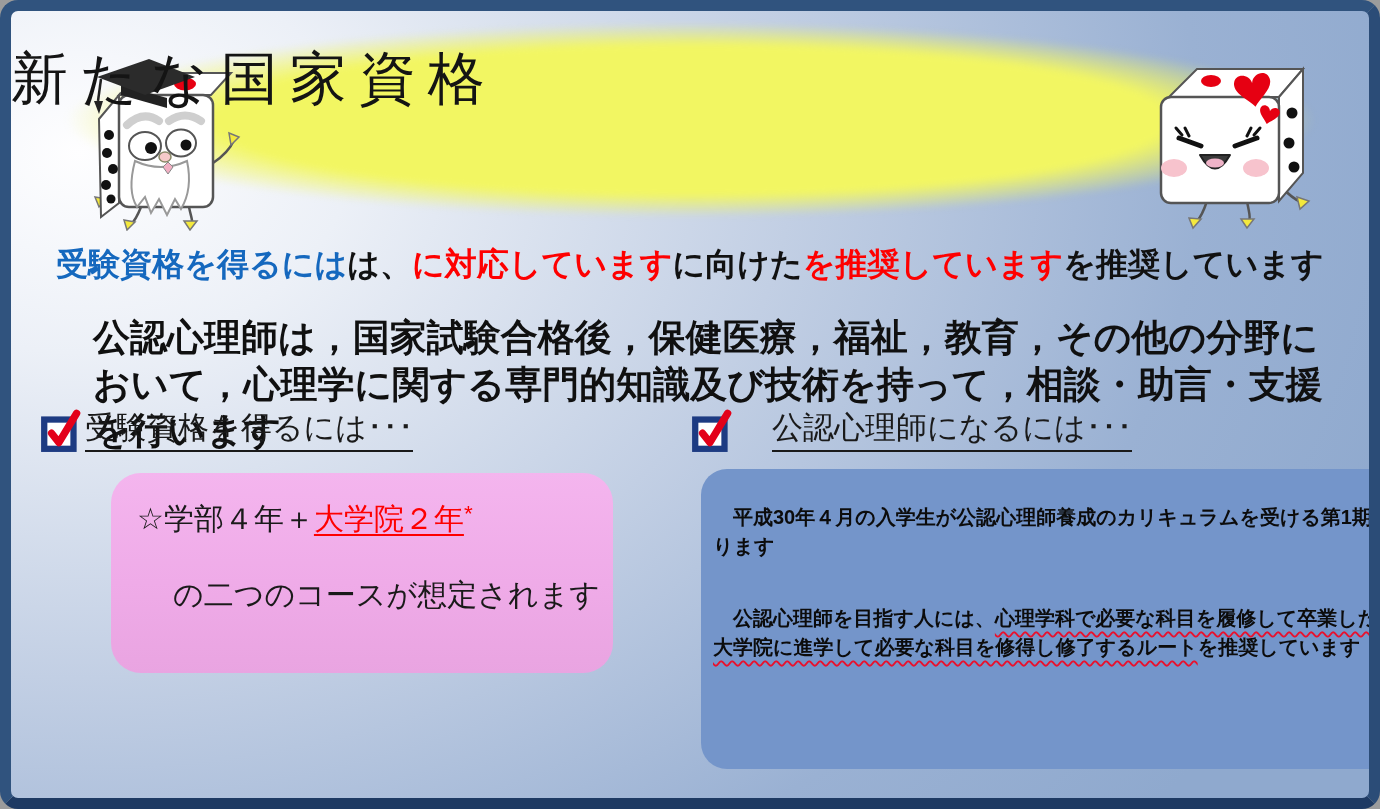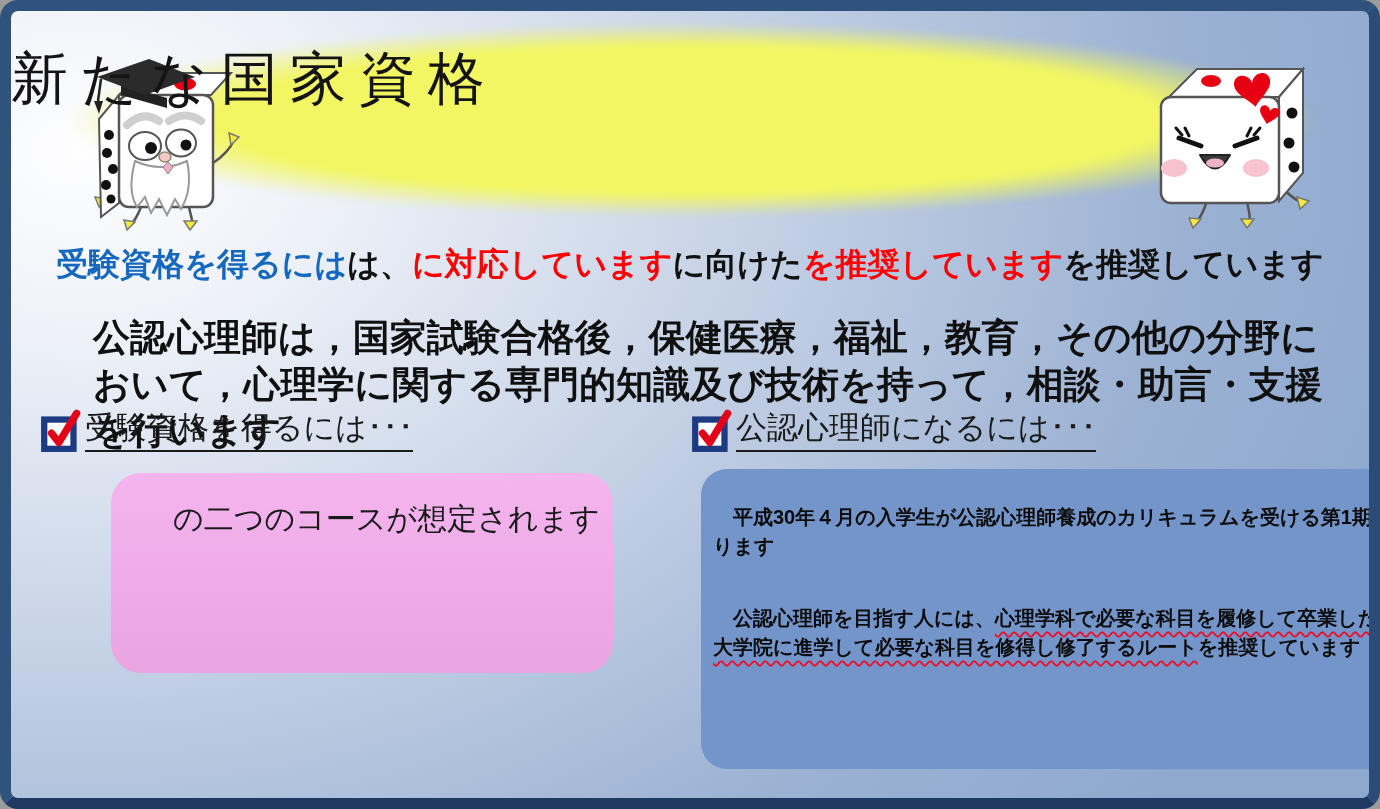--- a/index.html
+++ b/index.html
@@ -24,21 +24,21 @@
   .mascot-right{left:1140px;top:40px;}
   
   .subtitle{position:absolute;left:0;width:100%;top:232px;text-align:center;font-size:32px;font-weight:700;}
   .subtitle .uni{color:#1568BE;}
   .subtitle .red{color:#FE0000;}
   
   .intro{position:absolute;left:82px;top:304px;width:1242px;font-size:37px;line-height:1.26;font-weight:600;color:#101010;}
   
   .sec-head{position:absolute;display:flex;align-items:flex-start;font-size:31px;font-weight:500;color:#1a1a1a;}
   .sec-head.left{left:30px;top:396px;}
-  .sec-head.right{left:681px;top:396px;}
+  .sec-head.right{left:681px;top:396px;gap:36px;}
   .sec-head .label{border-bottom:2px solid #1a1a1a;padding-bottom:1px;}
   .checkbox{margin-right:2px;flex:0 0 auto;}
   
   .pink-box{position:absolute;left:100px;top:462px;width:502px;height:200px;box-sizing:border-box;
     background:linear-gradient(180deg,#F4B5EE 0%,#EFABE8 55%,#E9A4E1 100%);
     border-radius:30px;padding:26px 0 0 26px;font-size:30px;color:#1a1a1a;font-weight:500;}
   .pink-box .row{margin-bottom:35px;white-space:nowrap;}
   .pink-box .row.conclusion{padding-left:36px;margin-bottom:16px;}
   .course-red{color:#FE0000;text-decoration:underline;text-decoration-thickness:2px;text-underline-offset:5px;}
   .sup-mark{color:#FE0000;font-size:0.75em;vertical-align:8px;}
@@ -155,20 +155,23 @@
 
   <div class="sec-head right">
     <svg class="checkbox" width="42" height="46" viewBox="0 0 40 44">
       <rect x="3" y="12" width="28" height="28" fill="#fff" stroke="#1D3B82" stroke-width="6"></rect>
       <path d="M10,25 L17,34 L34,6" fill="none" stroke="#E30019" stroke-width="7" stroke-linecap="round" stroke-linejoin="round"></path>
     </svg>
     <span class="label">公認心理師になるには･･･</span>
   </div>
 
   <div class="pink-box">
+    <div class="row">
+      <span>☆学部４年＋</span><span class="course-red">大学院２年</span><span class="sup-mark">*</span>
+    </div>
     <div class="row conclusion">の二つのコースが想定されます</div>
   </div>
 
 
   <div class="blue-box">
     <p class="first">　平成30年４月の入学生が公認心理師養成のカリキュラムを受ける第1期生となります</p>
     <p><span>　公認心理師を目指す人には、</span><span class="wavy">心理学科で必要な科目を履修して卒業したあと、大学院に進学して必要な科目を修得し修了するルート</span><span>を推奨しています</span></p>
   </div>
 
 </div>

